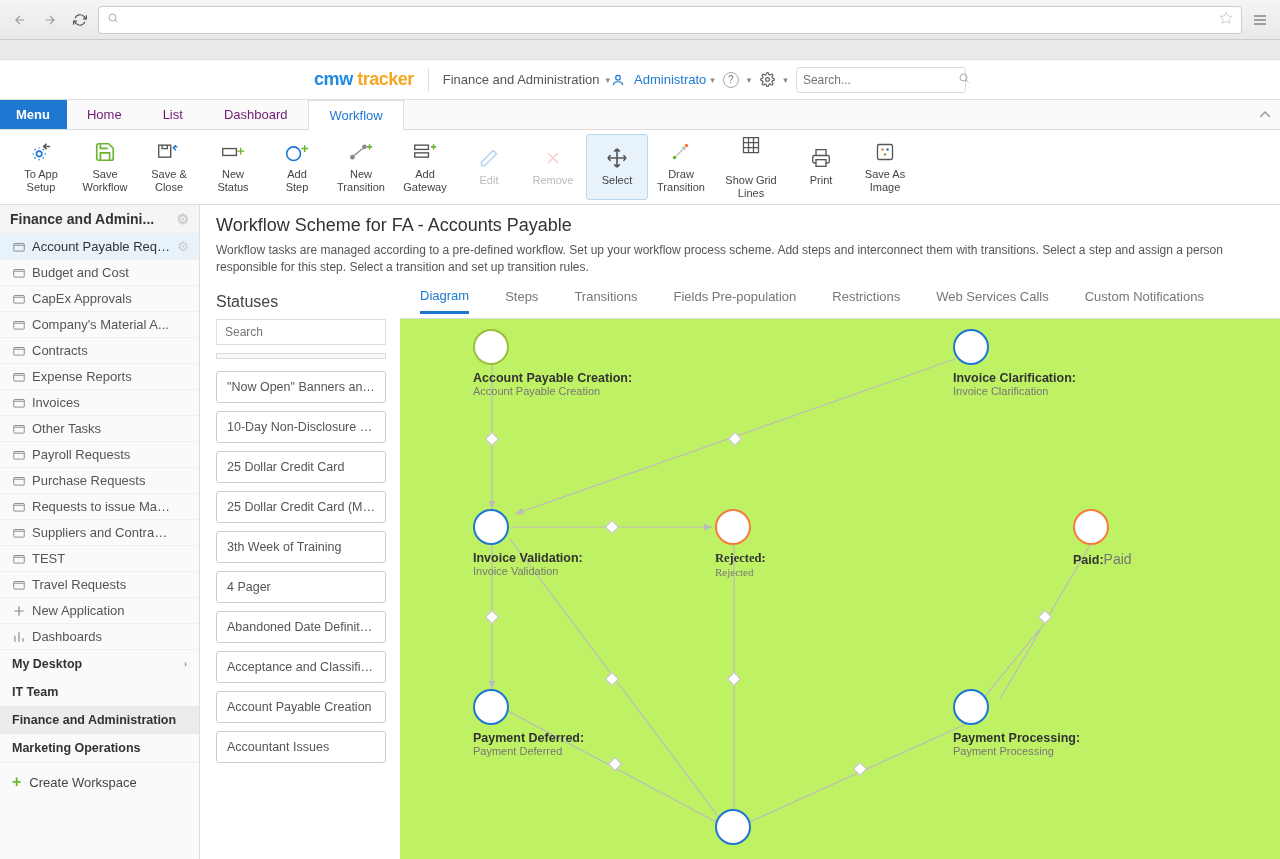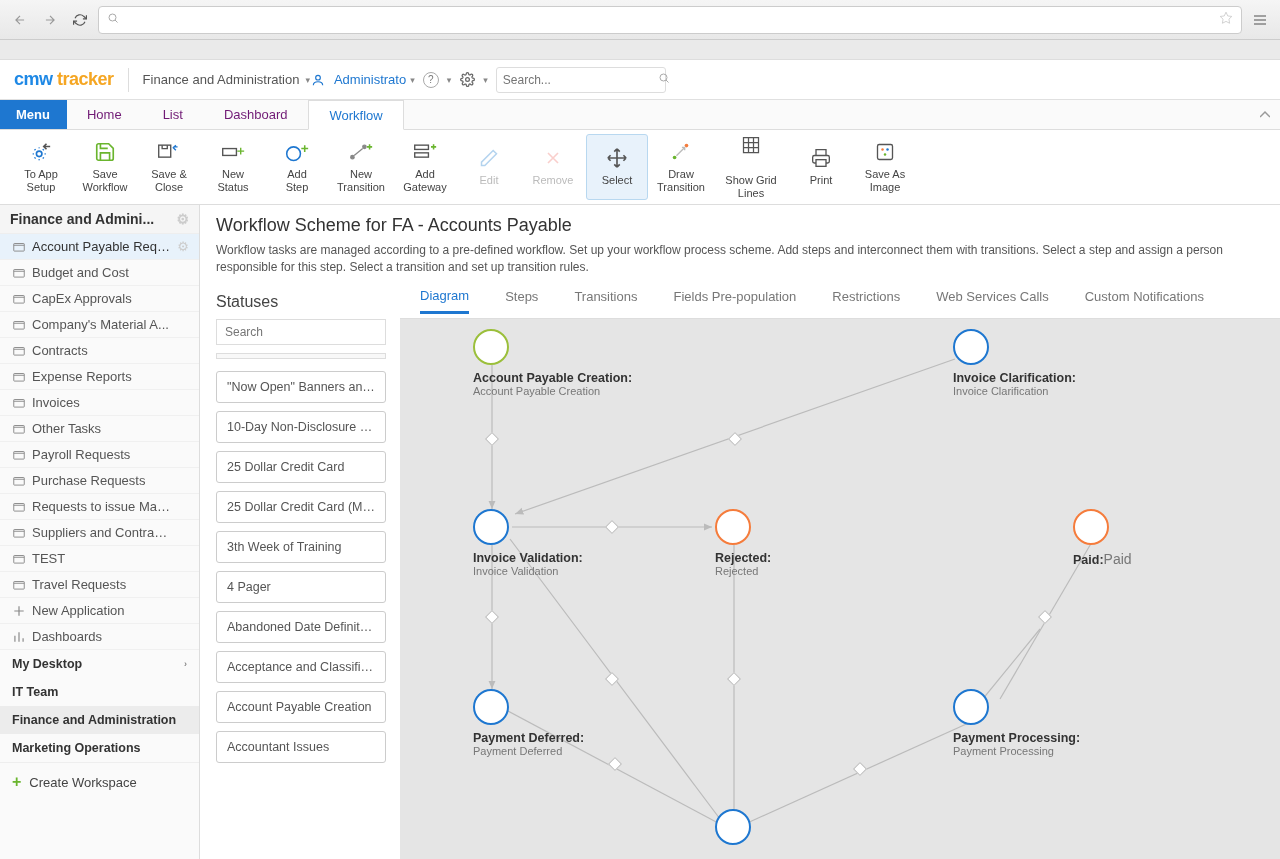--- a/index.html
+++ b/index.html
@@ -9,21 +9,21 @@
 .browser-bar { height: 40px; background: linear-gradient(#f5f5f5,#e8e8e8); border-bottom: 1px solid #ccc; display: flex; align-items: center; padding: 0 8px; gap: 6px; }
 .browser-btn { width: 24px; height: 24px; display: flex; align-items: center; justify-content: center; color: #999; cursor: pointer; }
 .browser-btn.active { color: #555; }
 .url-bar { flex: 1; height: 28px; background: #fff; border: 1px solid #ccc; border-radius: 4px; display: flex; align-items: center; padding: 0 8px; gap: 6px; }
 .url-bar .mag { color: #aaa; }
 .url-star { color: #ccc; }
 .hamburger { width: 24px; color: #777; display:flex;align-items:center;justify-content:center;}
 .spacer-line { height: 20px; background: #eaeaea; border-bottom: 1px solid #ddd; }
 
 
-.app-header { height: 40px; display: flex; align-items: center; padding: 0 14px; border-bottom: 1px solid #e0e0e0; justify-content: flex-start; }
+.app-header { height: 40px; display: flex; align-items: center; padding: 0 14px; border-bottom: 1px solid #e0e0e0; justify-content: center; }
 .app-header-left { display: flex; align-items: center; gap: 14px; }
 .logo { font-size: 18px; font-weight: 600; letter-spacing: -0.5px; }
 .logo .cmw { color: #1e88e5; }
 .logo .tracker { color: #f5a623; }
 .app-select { color: #555; display: flex; align-items: center; gap: 6px; cursor: pointer; border-left: 1px solid #ddd; padding-left: 14px; height: 24px;}
 .app-header-right { display: flex; align-items: center; gap: 8px; color: #666; }
 .user-link { color: #1e77d0; cursor: pointer; display:flex;align-items:center;gap:4px;}
 .hdr-ico { width:16px;height:16px;display:flex;align-items:center;justify-content:center;}
 .search-box { width: 170px; height: 26px; border: 1px solid #ddd; border-radius: 3px; display: flex; align-items: center; padding: 0 6px; }
 .search-box input { border: none; outline: none; flex: 1; font-size: 12px; color: #777; }
@@ -73,21 +73,21 @@
 .status-search { width: 100%; height: 26px; border: 1px solid #ddd; padding: 0 8px; font-size: 12px; margin-bottom: 8px; outline:none;}
 .status-scroll { height: 6px; border:1px solid #ddd; margin-bottom:12px; background:#f8f8f8;}
 .status-list { display: flex; flex-direction: column; gap: 8px; }
 .status-chip { border: 1px solid #ccc; border-radius: 3px; padding: 8px 10px; font-size: 12.5px; color: #555; cursor: grab; white-space: nowrap; overflow:hidden; text-overflow:ellipsis;}
 
 
 .canvas-wrap { flex: 1; display: flex; flex-direction: column; }
 .canvas-tabs { display: flex; gap: 36px; padding: 0 20px; border-bottom: 1px solid #ddd; height: 36px; align-items:center;}
 .ctab { font-size: 13px; color: #777; cursor: pointer; padding-bottom: 8px; }
 .ctab.active { color: #1e77d0; border-bottom: 3px solid #1e77d0; margin-bottom:-1px;}
-.canvas { flex: 1; position: relative; overflow: hidden; background: #e5e5e5; }
+.canvas { flex: 1; position: relative; overflow: hidden; background: #bef264; }
 .node { position: absolute; }
 .node .circle { width: 36px; height: 36px; border-radius: 50%; border: 2px solid; background: #fff; }
 .node .lbl { font-size: 12.5px; font-weight: 700; color: #333; margin-top: 6px; white-space: nowrap; }
 .node .sub { font-size: 11px; color: #777; white-space: nowrap; }
 svg.edges { position:absolute; top:0; left:0; width:100%; height:100%; }
 .diamond { width:10px; height:10px; border:1px solid #bbb; background:#fff; transform:rotate(45deg); position:absolute;}
 
 .gear-ico { color:#ccc;}
 .caret { font-size:9px; color:#888;}
 </style>
@@ -590,21 +590,21 @@
           <div class="node" style="left:553px;top:10px;">
             <div class="circle" style="border-color:#1e77d0"></div>
             <div class="lbl">Invoice Clarification:</div>
             <div class="sub">Invoice Clarification</div>
           </div>
           <div class="node" style="left:73px;top:190px;">
             <div class="circle" style="border-color:#1e77d0"></div>
             <div class="lbl">Invoice Validation:</div>
             <div class="sub">Invoice Validation</div>
           </div>
-          <div class="node" style="left:315px;top:190px;">
+          <div class="node" style="left:315px;top:190px;font-family:Liberation Serif, serif;">
             <div class="circle" style="border-color:#f57c3c"></div>
             <div class="lbl">Rejected:</div>
             <div class="sub">Rejected</div>
           </div>
           <div class="node" style="left:673px;top:190px;">
             <div class="circle" style="border-color:#f57c3c"></div>
             <div class="lbl"><span>Paid:</span><span style="font-weight:400;font-size:14px;color:#777">Paid</span></div>
           </div>
           <div class="node" style="left:73px;top:370px;">
             <div class="circle" style="border-color:#1e77d0"></div>

